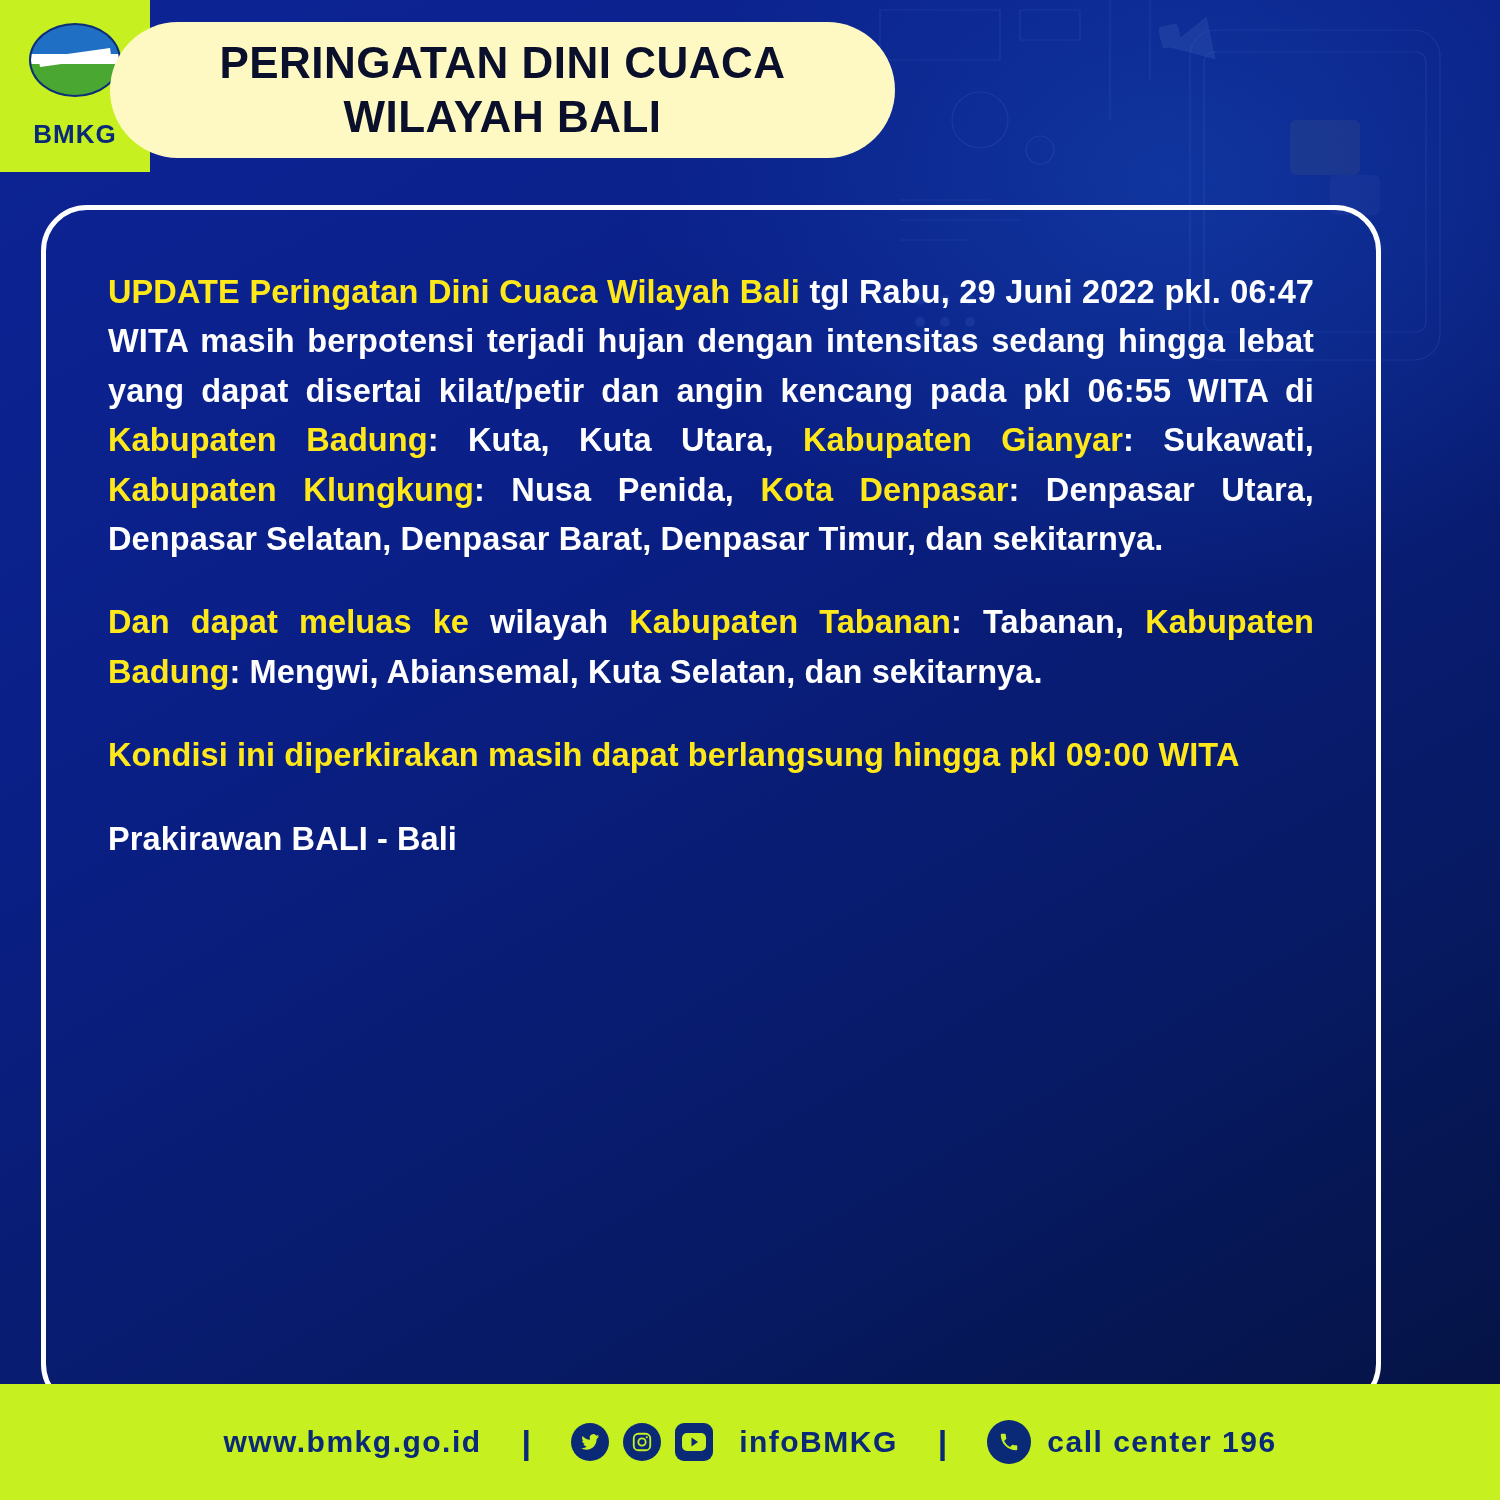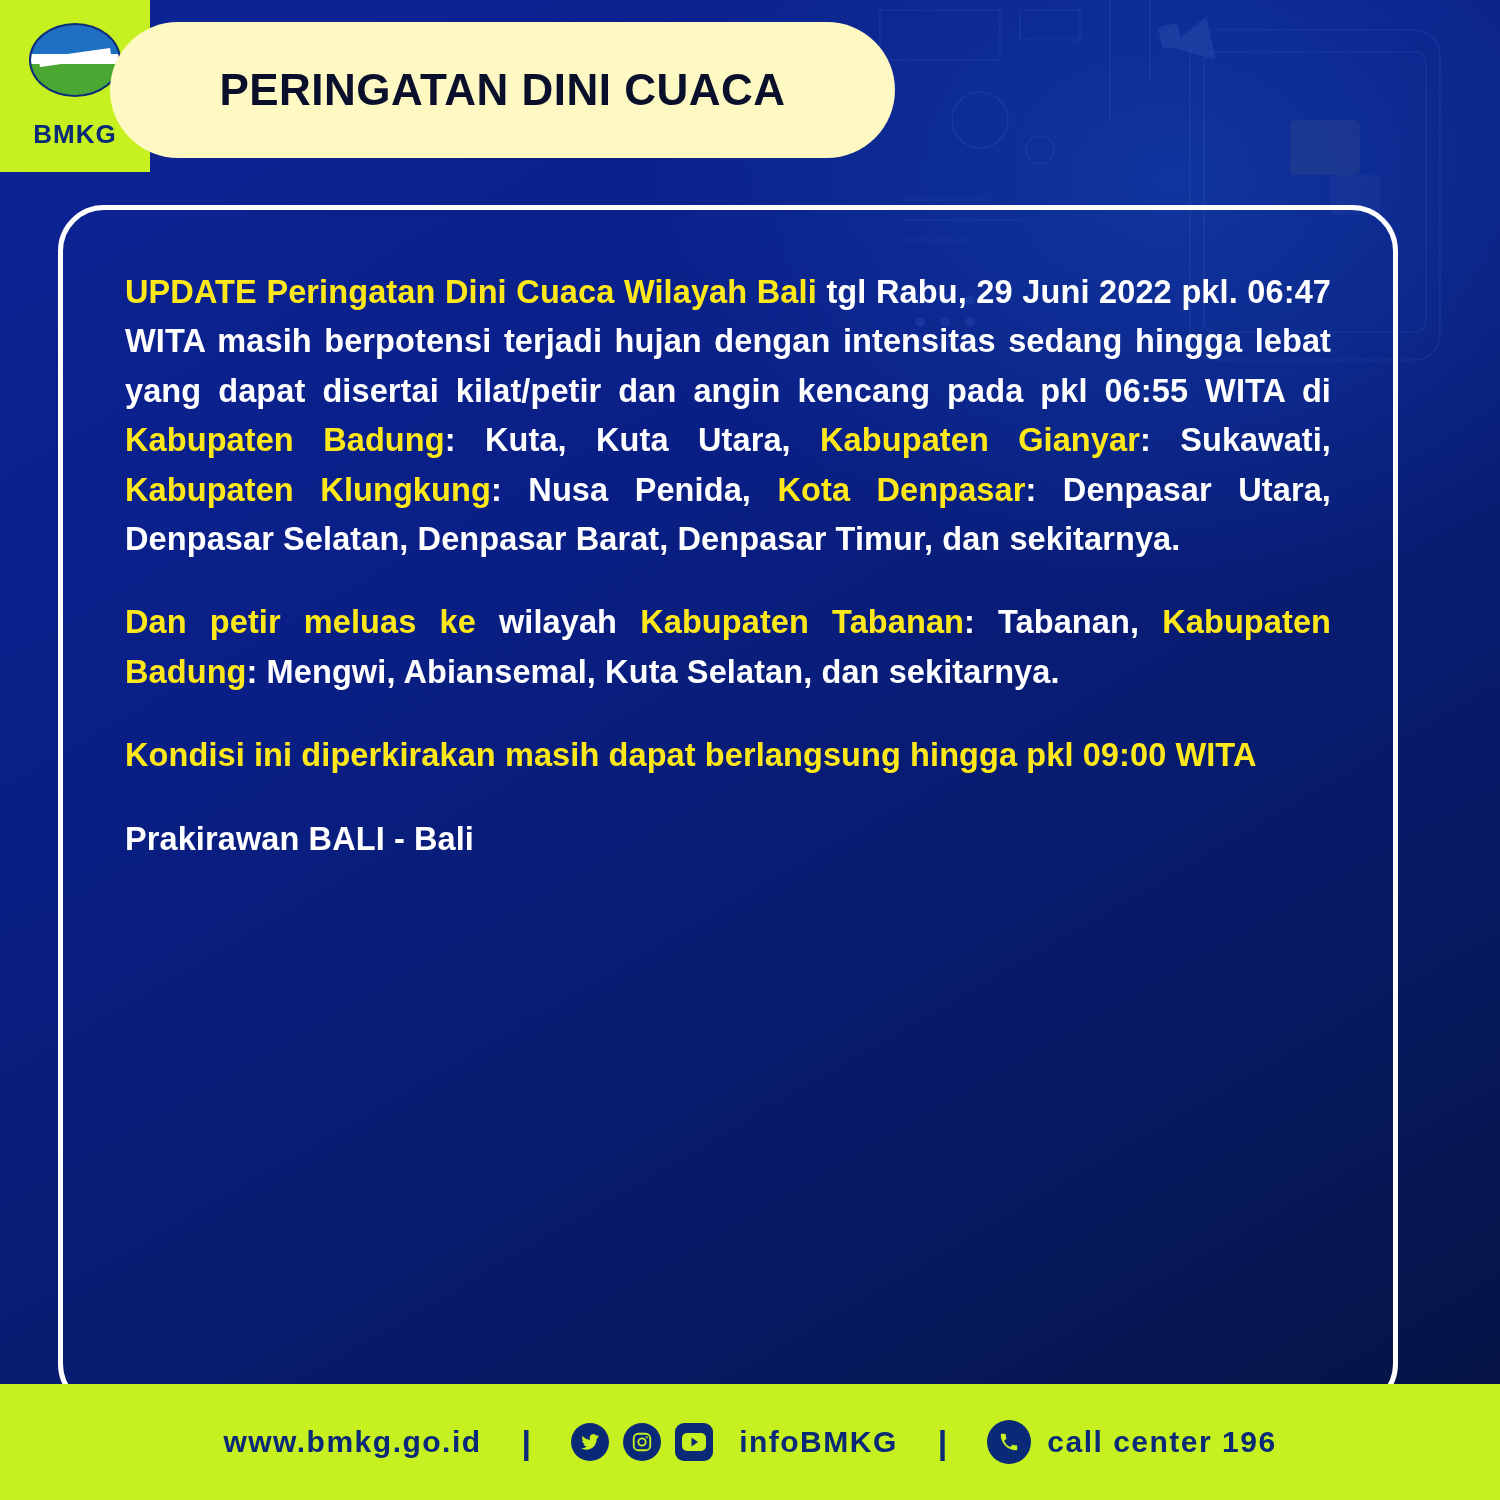--- a/index.html
+++ b/index.html
@@ -57,21 +57,21 @@
   }
   .title-pill span {
     display: block;
     font-size: 44px; font-weight: bold; color: #0a0f2b;
     line-height: 1.22; letter-spacing: 0.5px;
   }
 
   
   .panel {
     position: absolute;
-    left: 58px; top: 205px;
+    left: 41px; top: 205px;
     width: 1340px; height: 1205px;
     border: 5px solid #ffffff;
     border-radius: 46px;
     padding: 58px 62px 0 62px;
   }
   .body-text {
     color: #ffffff;
     font-size: 32.5px;
     line-height: 1.52;
     text-align: justify;
@@ -143,28 +143,29 @@
 </svg>
 
 <div class="header">
   <div class="logo-plate">
     <div class="logo-circle"></div>
     <div class="logo-text">BMKG</div>
   </div>
   <div class="title-pill">
     <div>
       <span>PERINGATAN DINI CUACA</span>
+      <span>WILAYAH BALI</span>
     </div>
   </div>
 </div>
 
 <div class="panel">
   <div class="body-text">
     <p><span class="hl">UPDATE Peringatan Dini Cuaca Wilayah Bali</span><span class="plain"> tgl Rabu, 29 Juni 2022 pkl. 06:47 WITA masih berpotensi terjadi hujan dengan intensitas sedang hingga lebat yang dapat disertai kilat/petir dan angin kencang pada pkl 06:55 WITA di </span><span class="hl">Kabupaten Badung</span><span class="plain">: Kuta, Kuta Utara, </span><span class="hl">Kabupaten Gianyar</span><span class="plain">: Sukawati, </span><span class="hl">Kabupaten Klungkung</span><span class="plain">: Nusa Penida, </span><span class="hl">Kota Denpasar</span><span class="plain">: Denpasar Utara, Denpasar Selatan, Denpasar Barat, Denpasar Timur, dan sekitarnya.</span></p>
-    <p><span class="hl">Dan petir meluas ke</span><span class="plain"> wilayah </span><span class="hl">Kabupaten Tabanan</span><span class="plain">: Tabanan, </span><span class="hl">Kabupaten Badung</span><span class="plain">: Mengwi, Abiansemal, Kuta Selatan, dan sekitarnya.</span></p>
+    <p><span class="hl">Dan dapat meluas ke</span><span class="plain"> wilayah </span><span class="hl">Kabupaten Tabanan</span><span class="plain">: Tabanan, </span><span class="hl">Kabupaten Badung</span><span class="plain">: Mengwi, Abiansemal, Kuta Selatan, dan sekitarnya.</span></p>
     <p><span class="hl">Kondisi ini diperkirakan masih dapat berlangsung hingga pkl 09:00 WITA</span></p>
     <p><span class="plain">Prakirawan BALI - Bali</span></p>
   </div>
 </div>
 
 <div class="footer">
   <div class="footer-text">www.bmkg.go.id</div>
   <div class="sep">|</div>
   <div class="social">
     <div class="sicon round">

